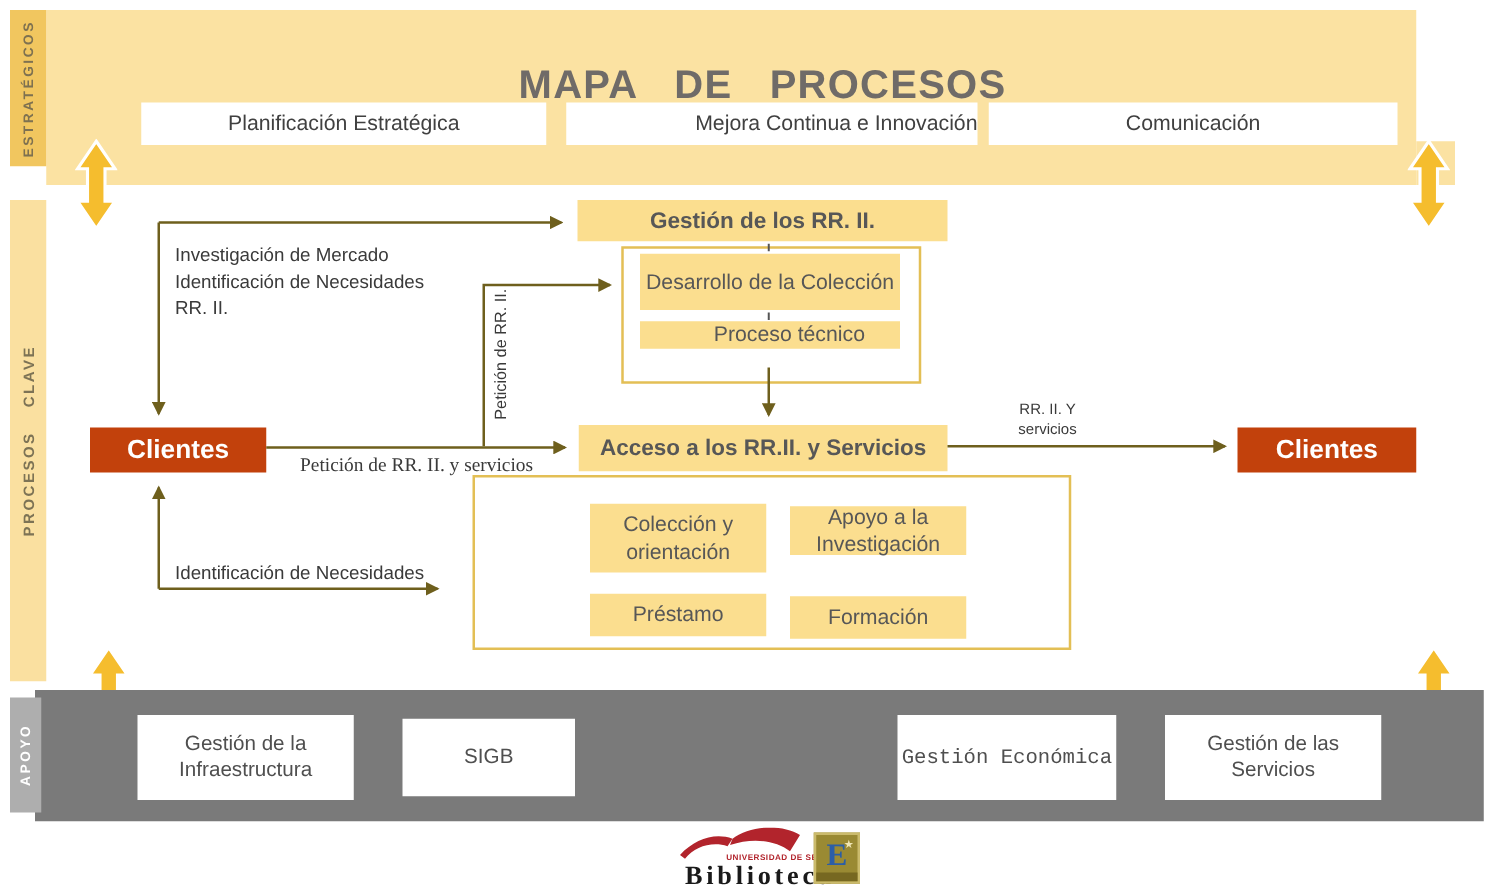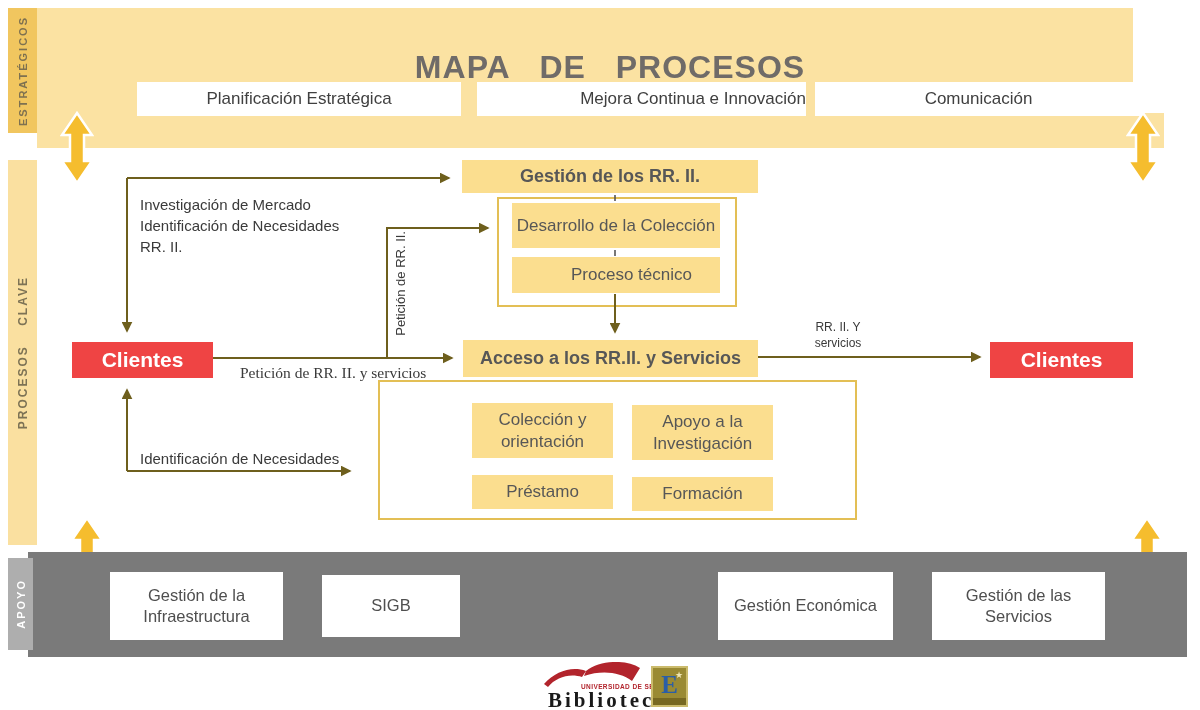--- a/index.html
+++ b/index.html
@@ -31,33 +31,33 @@
   .map-title {
     left:290px; top:18px; width:640px; text-align:center;
     font-size:32px; font-weight:bold; color:#6F6B68;
     letter-spacing:1px; word-spacing:20px;margin-top:31px;
   }
 
   .wbox {
     background:#ffffff; color:#404040; font-size:17px;
     display:flex; align-items:center; justify-content:center; text-align:center;
   }
-  .topbox { top:82px; height:34px;margin-left:24px; }
+  .topbox { top:82px; height:34px; }
 
   .ybox {
     background:#FBDE8F; color:#575757; font-size:17px;
     display:flex; align-items:center; justify-content:center; text-align:center;
     line-height:1.25;
   }
   .ybox.bold { font-weight:bold; font-size:18px; }
 
   .group { border:2px solid #E3BF55; background:#ffffff; }
 
   .orange {
-    background:#ef4444; color:#ffffff; font-weight:bold; font-size:21px;
+    background:#c2410c; color:#ffffff; font-weight:bold; font-size:21px;
     display:flex; align-items:center; justify-content:center;
   }
 
   .flabel { color:#3A3A3A; font-size:15px; line-height:21px; }
   .preline { white-space:pre-line; }
 
   .apoyobox { top:572px; height:68px; font-size:16.5px; color:#4F4F4F; line-height:1.3; }
 
   svg.overlay { left:0; top:0; pointer-events:none; }
 
@@ -115,33 +115,33 @@
   </div>
 
   <div class="abs ybox bold" style="left:462px;top:160px;width:296px;height:33px;">
     <span>Gestión de los RR. II.</span>
   </div>
 
   <div class="abs group" style="left:497px;top:197px;width:240px;height:110px;"></div>
   <div class="abs ybox" style="left:512px;top:203px;width:208px;height:45px;">
     <span>Desarrollo de la Colección</span>
   </div>
-  <div class="abs ybox" style="left:512px;top:257px;width:208px;height:36px;padding-left:31px;">
+  <div class="abs ybox" style="left:512px;top:257px;width:208px;height:22px;padding-left:31px;">
     <span>Proceso técnico</span>
   </div>
 
   <div class="abs ybox bold" style="left:463px;top:340px;width:295px;height:37px;">
     <span>Acceso a los RR.II. y Servicios</span>
   </div>
 
   <div class="abs group" style="left:378px;top:380px;width:479px;height:140px;"></div>
   <div class="abs ybox" style="left:472px;top:403px;width:141px;height:55px;">
     <span>Colección y orientación</span>
   </div>
-  <div class="abs ybox" style="left:632px;top:405px;width:141px;height:55px;">
+  <div class="abs ybox" style="left:632px;top:405px;width:141px;height:39px;">
     <span>Apoyo a la Investigación</span>
   </div>
   <div class="abs ybox" style="left:472px;top:475px;width:141px;height:34px;">
     <span>Préstamo</span>
   </div>
   <div class="abs ybox" style="left:632px;top:477px;width:141px;height:34px;">
     <span>Formación</span>
   </div>
 
   <div class="abs orange" style="left:72px;top:342px;width:141px;height:36px;">
@@ -184,21 +184,21 @@
   <div class="abs vstrip strip-apoyo">
     <span class="vtext">APOYO</span>
   </div>
 
   <div class="abs wbox apoyobox" style="left:110px;width:173px;">
     <span>Gestión de la Infraestructura</span>
   </div>
   <div class="abs wbox apoyobox" style="left:322px;width:138px;top:575px;height:62px;">
     <span>SIGB</span>
   </div>
-  <div class="abs wbox apoyobox" style="left:718px;width:175px;">
+  <div class="abs wbox apoyobox" style="left:718px;width:175px;font-family:Liberation Mono, monospace;">
     <span>Gestión Económica</span>
   </div>
   <div class="abs wbox apoyobox" style="left:932px;width:173px;">
     <span>Gestión de las Servicios</span>
   </div>
 
   <div class="abs" style="left:540px;top:661px;width:160px;height:48px;">
     <svg class="abs" style="left:2px;top:1px;" width="102" height="30" viewBox="0 0 102 30">
       <path d="M2,22 C14,9 30,4 44,9 L40,15 C28,11 14,15 6,25 Z" fill="#B2242C"></path>
       <path d="M44,9 C58,-2 84,-3 98,6 L90,19 C78,10 60,8 42,14 Z" fill="#B2242C"></path>

